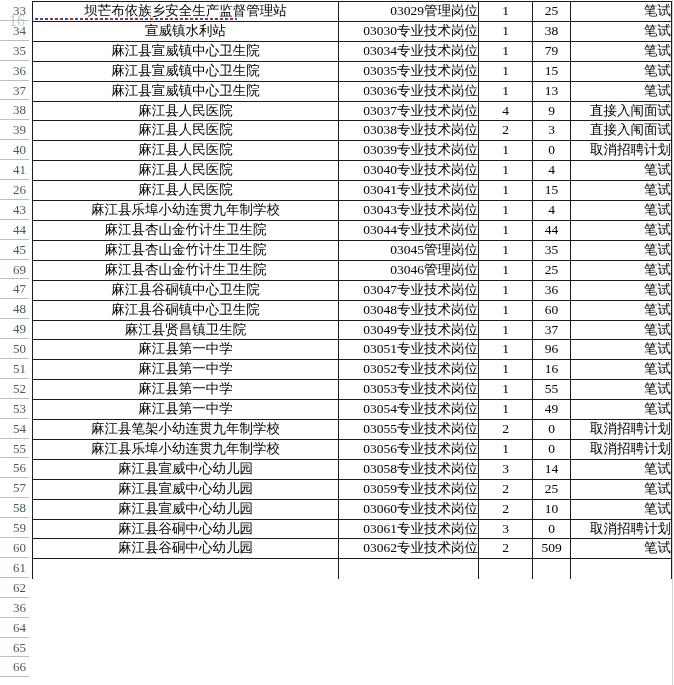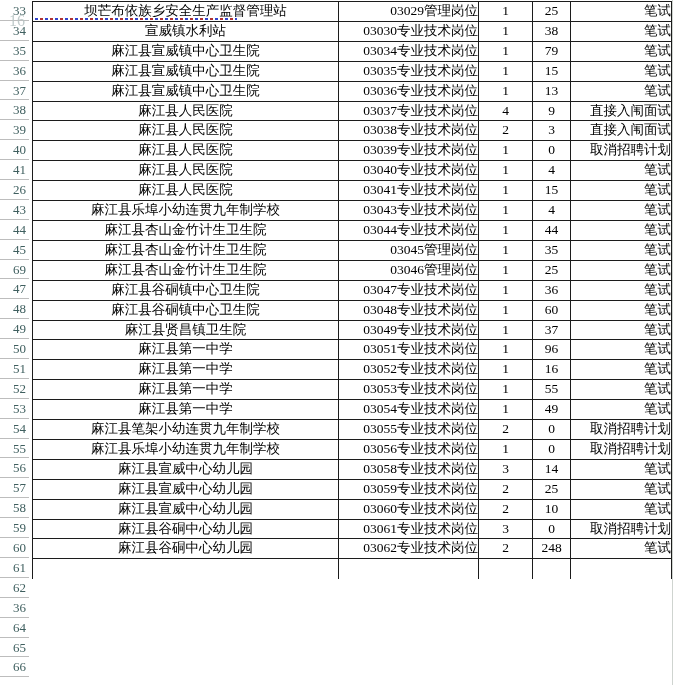--- a/index.html
+++ b/index.html
@@ -339,21 +339,21 @@
         <td class="c-org">麻江县谷硐中心幼儿园</td>
         <td class="c-pos">03061专业技术岗位</td>
         <td class="c-num">3</td>
         <td class="c-num">0</td>
         <td class="c-exam">取消招聘计划</td>
       </tr>
         <tr>
         <td class="c-org">麻江县谷硐中心幼儿园</td>
         <td class="c-pos">03062专业技术岗位</td>
         <td class="c-num">2</td>
-        <td class="c-num">248</td>
+        <td class="c-num">509</td>
         <td class="c-exam">笔试</td>
       </tr>
         <tr class="partial">
         <td class="c-org"></td>
         <td class="c-pos"></td>
         <td class="c-num"></td>
         <td class="c-num"></td>
         <td class="c-exam"></td>
       </tr>
     </tbody>

